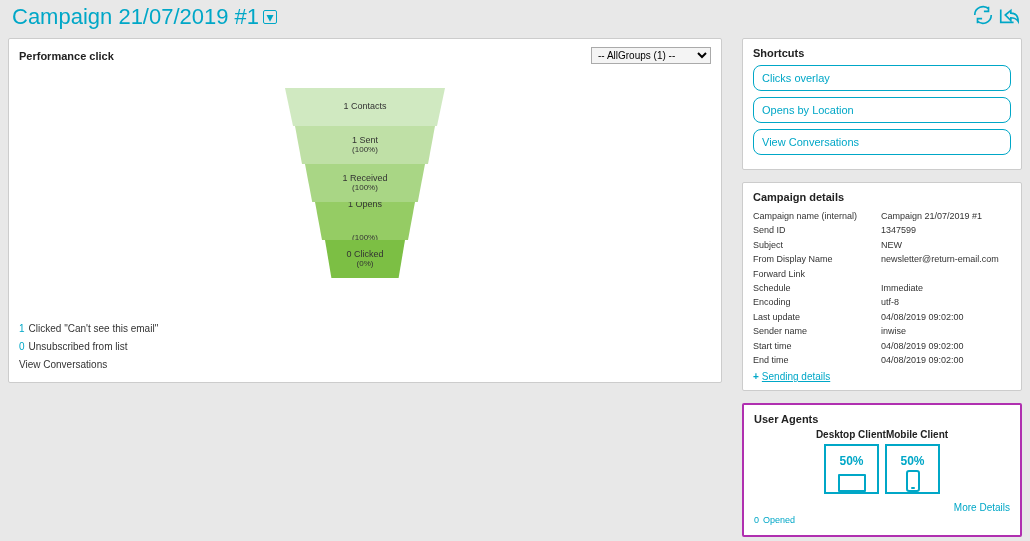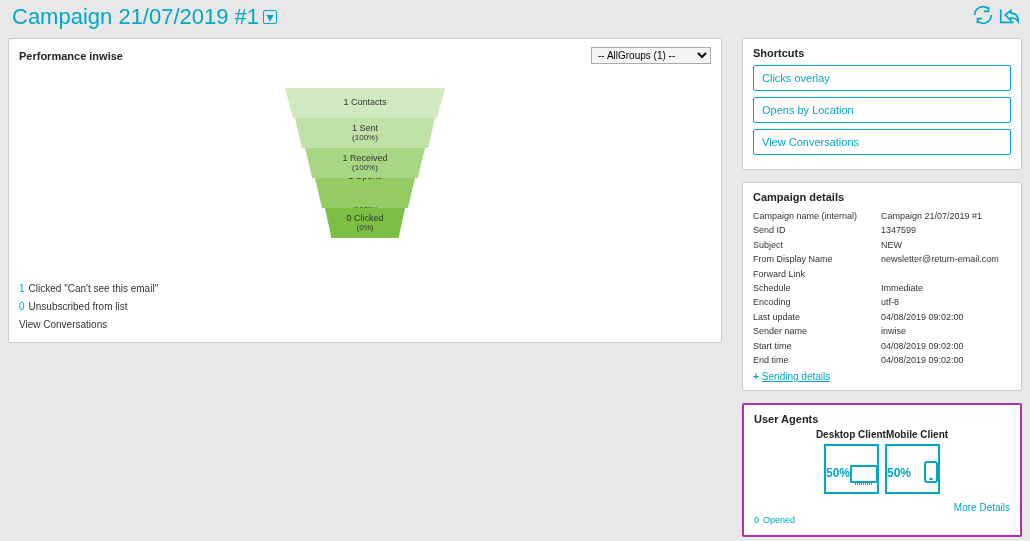--- a/index.html
+++ b/index.html
@@ -84,21 +84,21 @@
   
   .funnel-body{
     display:flex;
     flex-direction:column;
     align-items:center;
     padding:18px 0 10px;
     position:relative;
   }
   .stage{
     position:relative;
-    height:30px;
+    height:38px;
     display:flex;
     flex-direction:column;
     align-items:center;
     justify-content:center;
     color:#333;
     font-size:9px;
     line-height:1.1;
   }
   .stage-lbl{white-space:nowrap;}
   .stage-pct{font-size:8px;}
@@ -134,37 +134,37 @@
   .belowlist .n{color:var(--teal);margin-right:4px;}
   .belowlist .link{color:#333;cursor:pointer;}
   
   .shortcut{
     display:block;
     border:1px solid var(--teal);
     color:var(--teal);
     padding:6px 8px;
     margin-bottom:6px;
     font-size:11px;
-    border-radius:2px;
+    border-radius:8px;
   }
   
   .kv{display:flex;font-size:9px;line-height:1.6;gap:8px;}
   .kv .k{flex:0 0 120px;color:#333;}
   .kv .v{color:#333;}
   .adddet{color:var(--teal);font-size:10px;margin-top:4px;cursor:pointer;}
   .adddet::before{content:"+";color:var(--teal);margin-right:3px;font-weight:bold;}
   
   .ua-panel{border:2px solid #b030b0;padding:8px 10px 10px;}
   .ua-head{font-weight:bold;font-size:11px;margin-bottom:4px;}
   .ua-labels{text-align:center;font-weight:bold;font-size:10px;margin-bottom:4px;}
   .ua-boxes{display:flex;gap:6px;justify-content:center;}
   .ua-box{
     border:2px solid var(--teal);
     width:55px;height:50px;
-    display:flex;flex-direction:row;align-items:center;justify-content:space-between;
+    display:flex;flex-direction:column;align-items:center;justify-content:space-between;
     padding:8px 0 0;
     position:relative;
   }
   .ua-pct{color:var(--teal);font-weight:bold;font-size:12px;}
   .ua-icon{height:20px;display:flex;align-items:end;}
   .ua-monitor{
     width:28px;height:18px;border:2px solid var(--teal);border-radius:1px;position:relative;
   }
   .ua-monitor::after{
     content:"";position:absolute;left:50%;transform:translateX(-50%);
@@ -198,21 +198,21 @@
           <path d="M8 12l6-5v3c7 0 8 6 8 9-2-3-4-4-8-4v3l-6-6zM3 6v14h14"></path>
         </svg>
     </span>
   </div>
 </div>
 
 <div class="layout">
   <div class="left">
     <div class="panel" style="min-height:288px;">
       <div class="panel-h">
-        <span>Performance inwise</span>
+        <span>Performance click</span>
         <select class="groupsel">
           <option>-- AllGroups (1) --</option>
         </select>
       </div>
       <div class="funnel-body">
         <div class="stage s1">
           <span class="stage-lbl">1  Contacts</span>
         </div>
         <div class="stage s2">
           <span class="stage-lbl">1  Sent</span>

